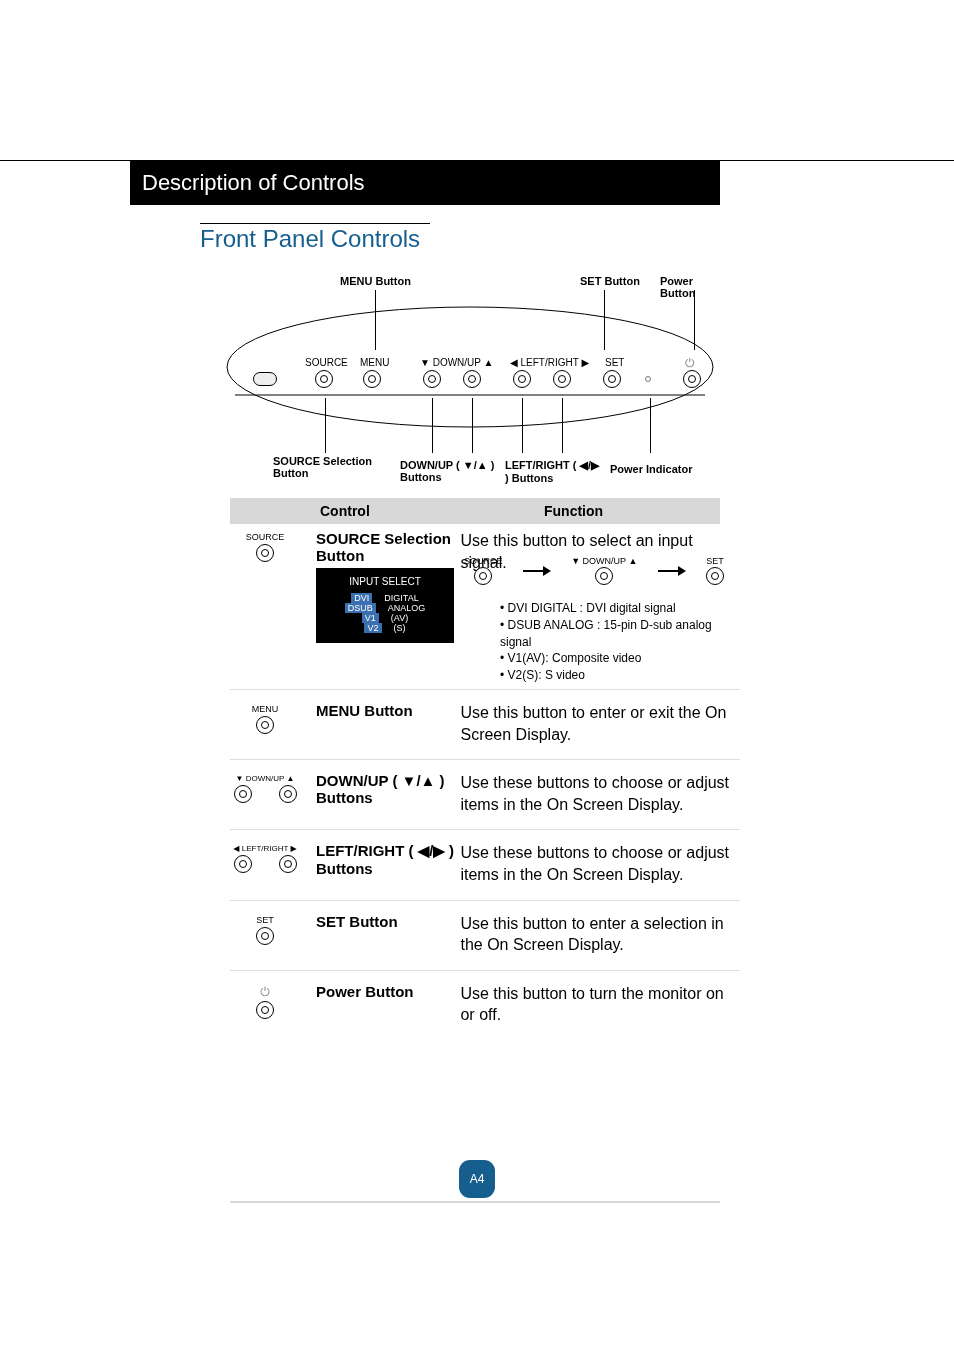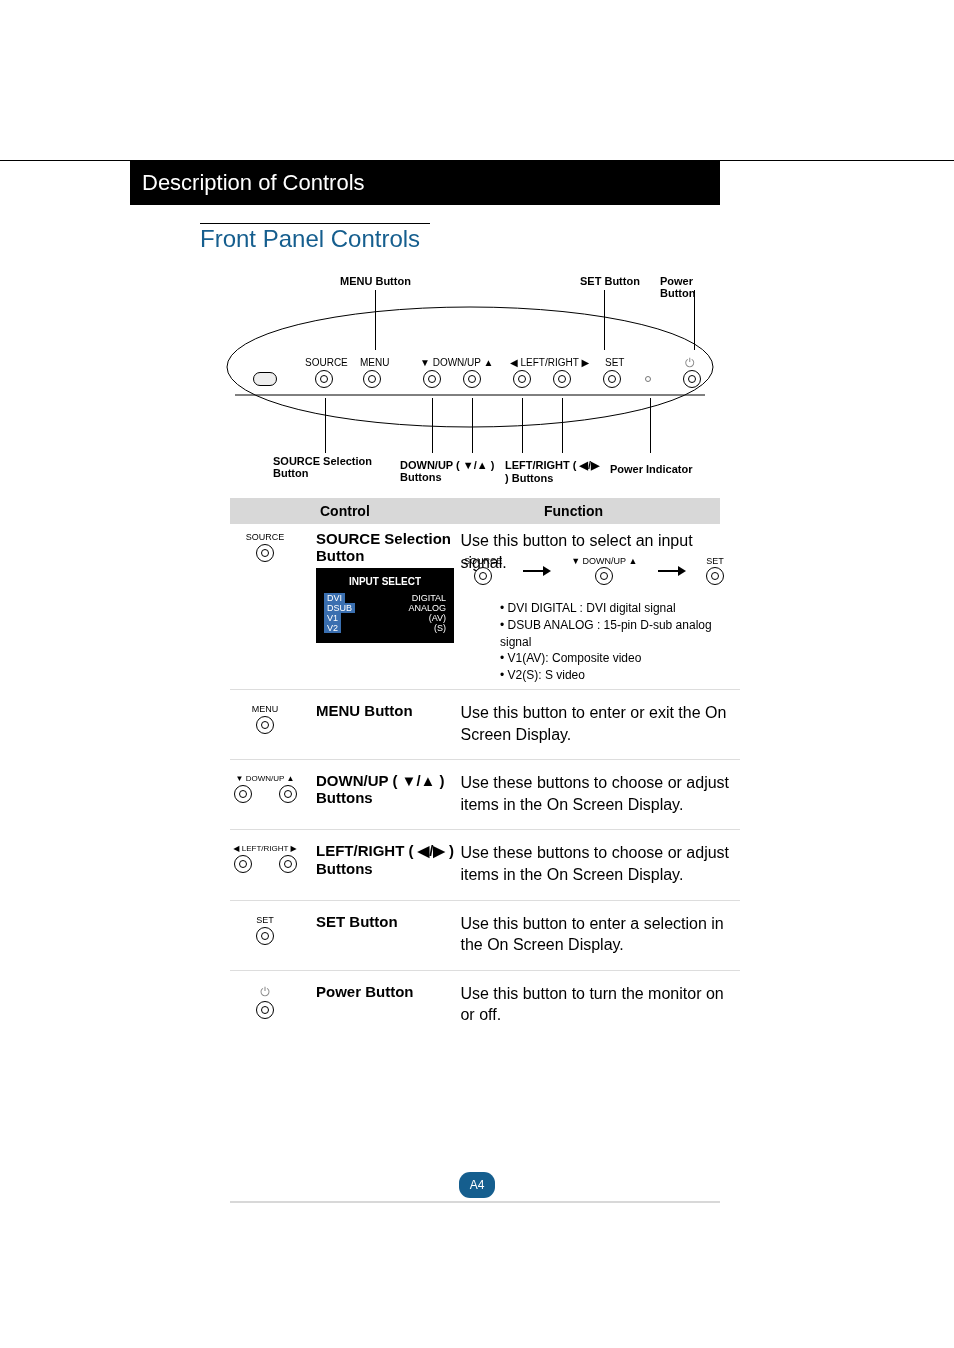--- a/index.html
+++ b/index.html
@@ -78,41 +78,41 @@
   .row .icon-col { position:absolute; left:-8px; top:2px; width:86px; font-size:9px; text-align:center;}
   .row .icon-col .fake-btn{ position:relative; margin:2px auto; left:0; top:0;}
   .row .label-col { margin-left: 86px; width: 140px; font-size:15px; font-weight:bold; display:inline-block; vertical-align:top;}
   .row .desc-col { display:inline-block; width: 275px; font-size:16px; vertical-align:top; line-height:1.35;}
 
   .input-select-box {
     width: 138px; background:#000; color:#fff;
     padding:8px 8px 10px 8px; font-size:9px; margin-top:8px; margin-left:86px;
     position:absolute; top:30px; left:0;
   }
-  .input-select-box .ttl{ font-weight:bold; font-size:10px; text-align:center; margin-bottom:6px;}
-  .input-select-box .opt{ display:flex; gap:12px; justify-content:space-between;}
+  .input-select-box .ttl{ font-weight:normal; font-size:10px; text-align:center; margin-bottom:6px;}
+  .input-select-box .opt{ display:flex; gap:12px; justify-content:center;}
   .input-select-box .opt .c1{ background:#3a6fb0; padding:0 3px;}
   .input-select-box .opt .c2{ }
 
   .signal-path {
     position:absolute; left:234px; top:26px; width:260px;
     display:flex; align-items:center; justify-content:space-between; font-size:9px;
   }
   .sp-item{ text-align:center;}
   .sp-item .fake-btn{ position:relative; margin:1px auto 0 auto; left:0; top:0;}
   .arrow-rt{ width:28px; height:8px; position:relative;}
   .arrow-rt::before{content:""; position:absolute; top:3px; left:0; width:20px; height:2px; background:#000;}
   .arrow-rt::after{content:""; position:absolute; right:0; top:-1px; width:0; height:0; border-left:8px solid #000; border-top:5px solid transparent; border-bottom:5px solid transparent;}
 
   .bullets { position:absolute; left:234px; top:70px; font-size:12px; line-height:1.4;margin-left:36px;}
   .row.src { height:160px;}
 
   .page-num {
     position:absolute; bottom:150px; left:50%; transform:translateX(-50%);
-    width:36px; height:26px; background:#155e8e; color:#fff; border-radius:11px;
+    width:36px; height:38px; background:#155e8e; color:#fff; border-radius:11px;
     font-size:12px; display:flex; align-items:center; justify-content:center;
   }
   .hr-bottom { position:absolute; bottom:145px; left:230px; width:490px; height:2px; background:#d8d8d8;}
   .two-icons { display:flex; gap:4px; justify-content:center; align-items:center;}
   .two-icons .fake-btn{ position:relative; left:0; top:0;}
   .power-icon-wrap{ display:flex; flex-direction:column; align-items:center;}
   .power-glyph{ font-size:12px; color:#888;}
 
   .callout-line { position:absolute; background:#000; }
 </style>

